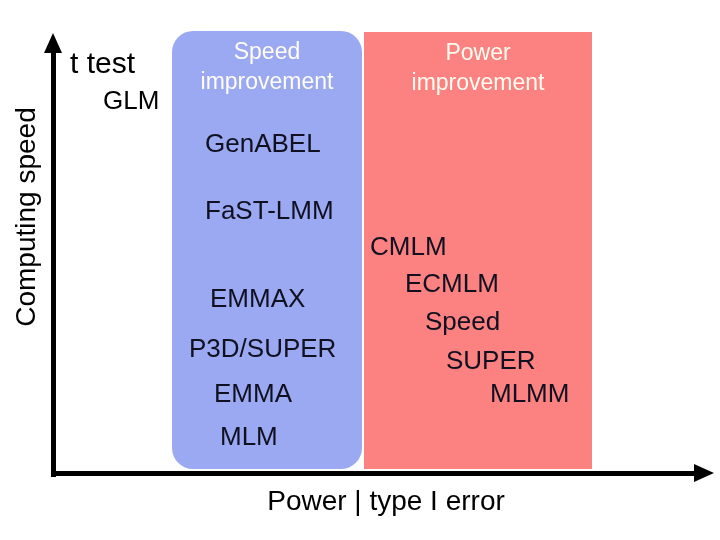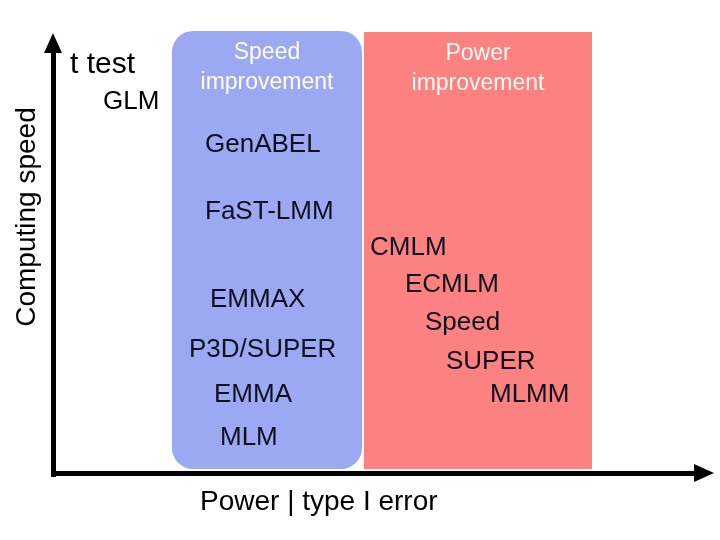--- a/index.html
+++ b/index.html
@@ -50,20 +50,21 @@
     left: -105px; top: 202px;
     width: 260px; height: 30px;
     text-align: center;
     font-size: 28px;
     transform: rotate(-90deg);
     white-space: nowrap;
   }
   .x-axis-label {
     position: absolute;
     left: 200px; top: 485px; width: 372px;
+    text-align: center;
     font-size: 28px;
     white-space: nowrap;
   }
 
   
   .m {
     position: absolute;
     font-size: 26px;
     line-height: 1;
     color: #101020;

